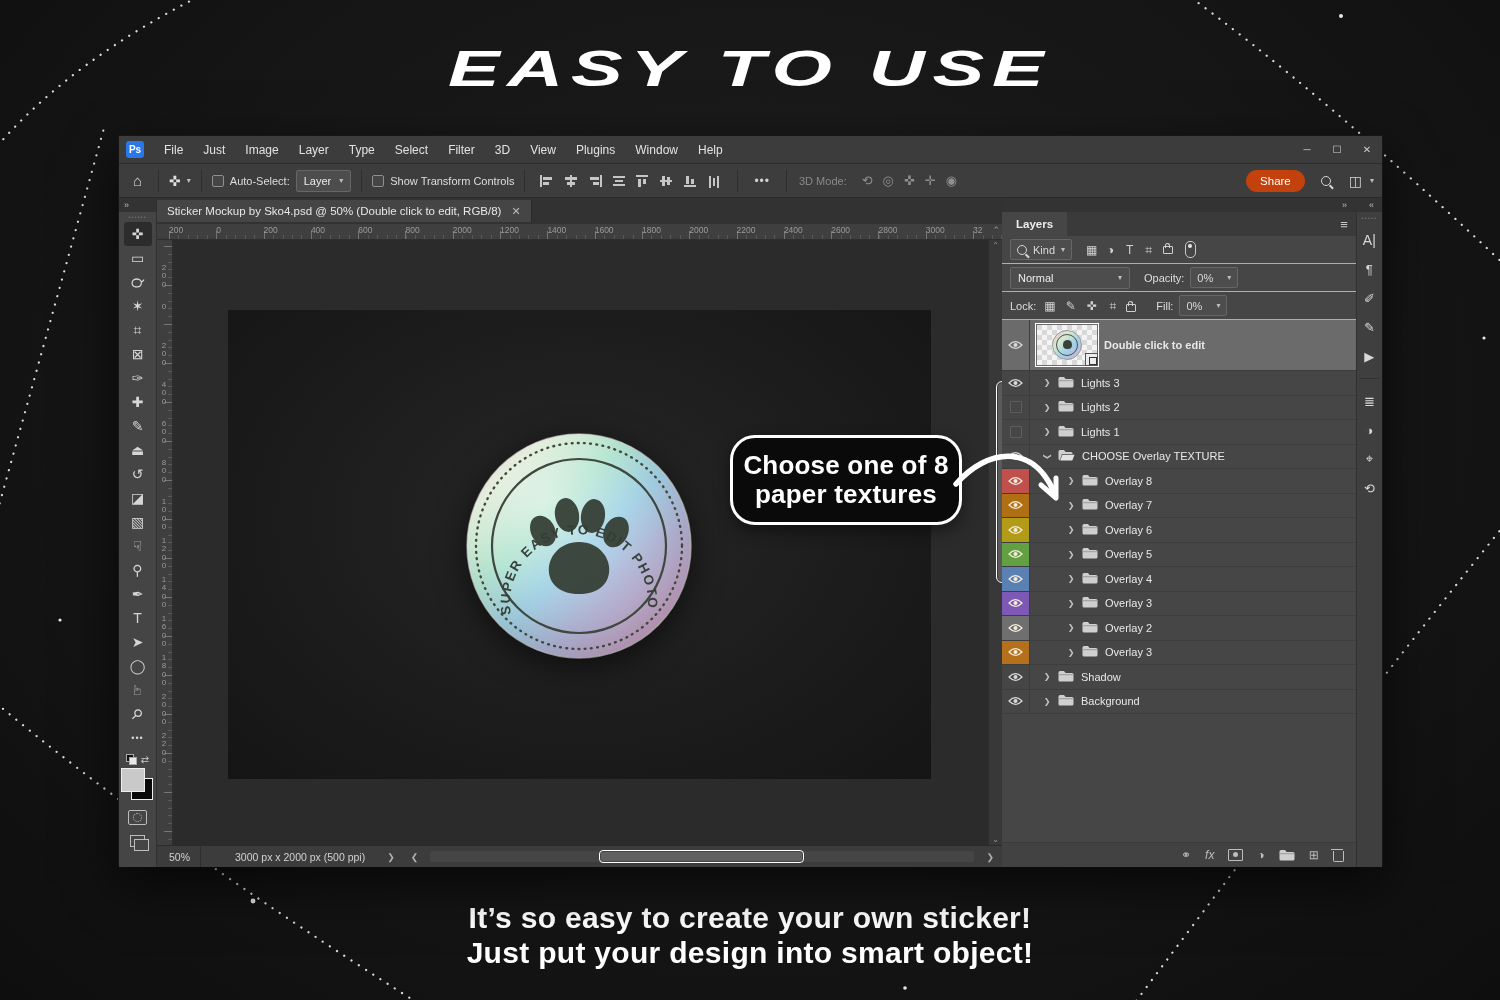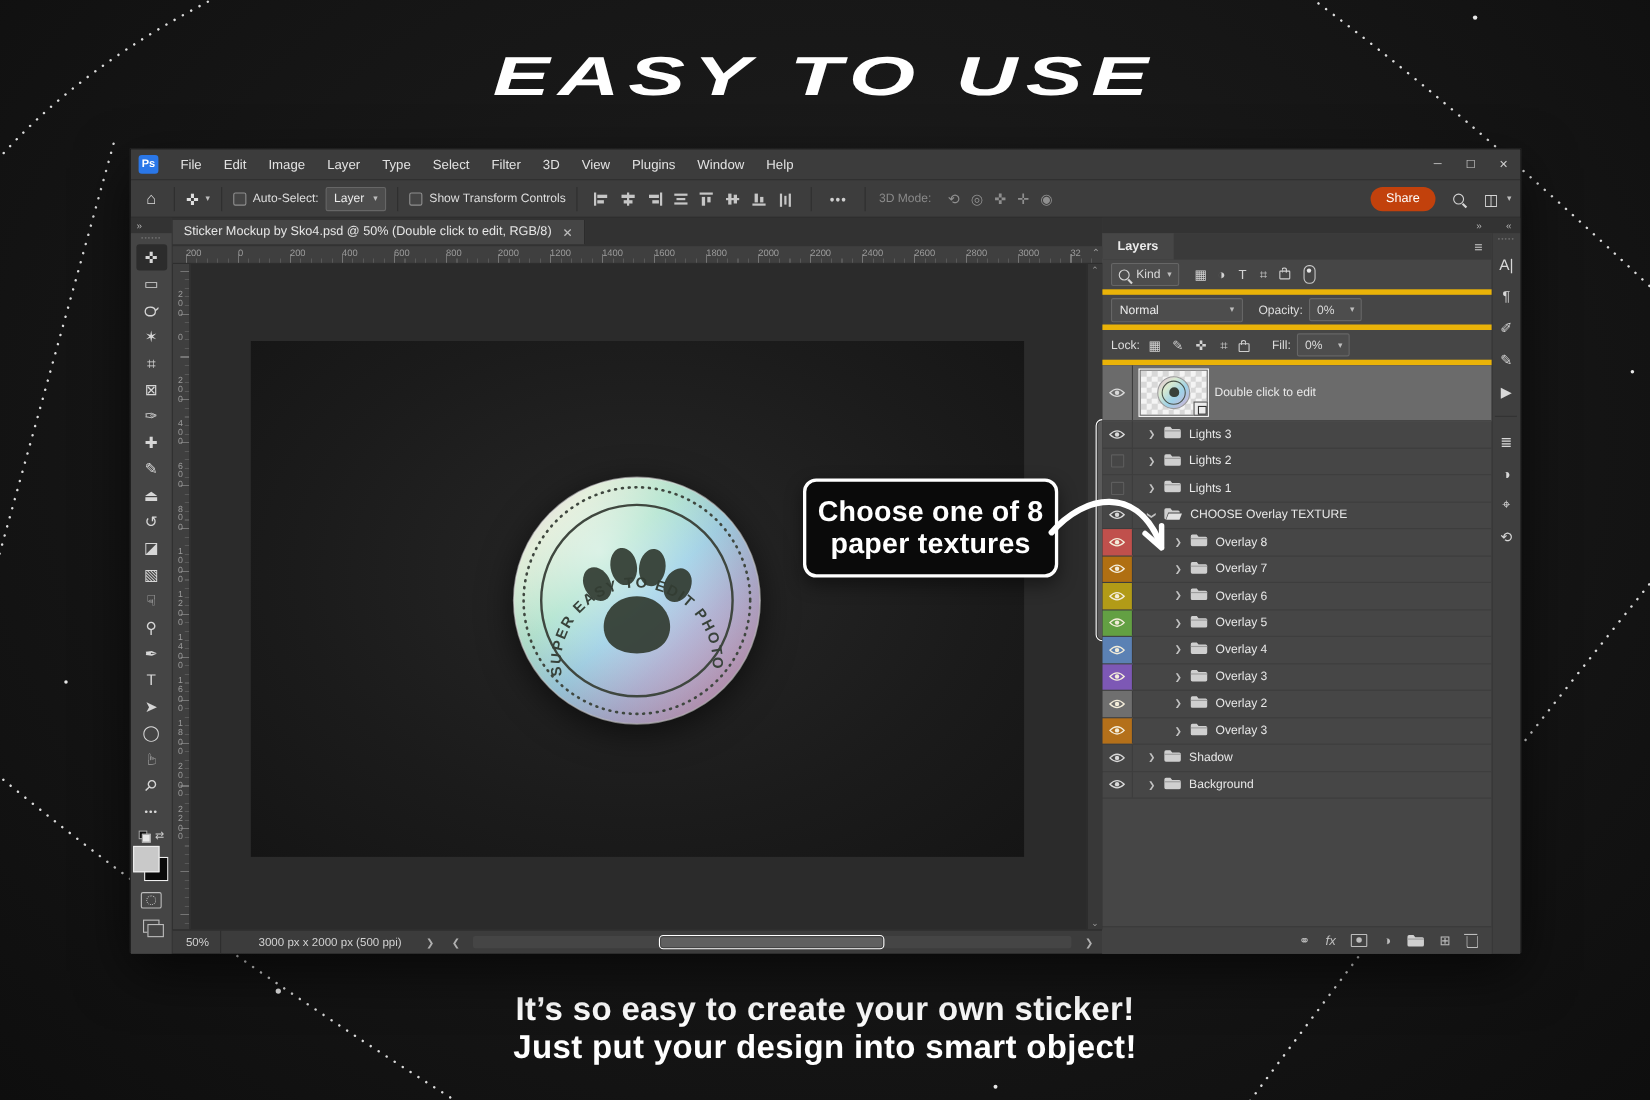--- a/index.html
+++ b/index.html
@@ -102,42 +102,42 @@
   .v-scroll .arr{position:absolute;left:0;width:13px;text-align:center;color:#9a9a9a;font-size:8px;}
   .statusbar{height:21px;background:#3c3c3c;border-top:1px solid #2b2b2b;display:flex;align-items:center;font-size:10.5px;color:#d2d2d2;}
   .zoom-box{padding:0 10px 0 12px;border-right:1px solid #2e2e2e;height:100%;display:flex;align-items:center;}
   .doc-info{padding:0 14px 0 34px;}
   .sb-chev{color:#b0b0b0;font-size:9px;padding:0 8px;}
   .h-scroll{flex:1;height:11px;background:#454545;border-radius:2px;position:relative;margin:0 4px;}
   .h-scroll .thumb{position:absolute;top:1px;height:9px;left:30%;width:37%;background:#606060;border-radius:2px;}
   
   .sticker{position:absolute;left:235px;top:120px;width:232px;height:232px;filter:drop-shadow(0 7px 16px rgba(0,0,0,.6));}
   
-  .callout{position:absolute;left:573px;top:195px;width:226px;height:84px;background:#0a0a0a;border:3.5px solid #fff;border-radius:12px;
+  .callout{position:absolute;left:573px;top:195px;width:226px;height:84px;background:#0a0a0a;border:3.5px solid #fff;border-radius:25px;
     display:flex;flex-direction:column;align-items:center;justify-content:center;z-index:2;box-shadow:0 6px 16px rgba(0,0,0,.45);}
   .callout div{color:#fff;font-size:26px;font-weight:700;line-height:1.1;letter-spacing:.2px;}
   
   .panel-region{width:380px;display:flex;flex-direction:column;background:#3e3e3e;}
   .panel-strip{height:14px;background:#333;display:flex;justify-content:flex-end;align-items:center;gap:22px;padding-right:8px;color:#bbb;font-size:9px;}
   .panel-row{flex:1;display:flex;min-height:0;}
   .layers-panel{width:392px;background:#464646;display:flex;flex-direction:column;border-right:1px solid #303030;}
   .lp-tabrow{height:24px;background:#3a3a3a;display:flex;align-items:center;}
   .lp-tab{background:#464646;height:100%;display:flex;align-items:center;padding:0 14px;font-size:11.5px;font-weight:700;color:#ececec;}
   .lp-menu{margin-left:auto;margin-right:8px;color:#c9c9c9;font-size:13px;}
-  .lp-row{height:27px;display:flex;align-items:center;gap:6px;padding:0 8px;border-bottom:5px solid #eab308;}
+  .lp-row{height:27px;display:flex;align-items:center;gap:6px;padding:0 8px;border-bottom:1px solid #eab308;}
   .kind-select{background:#4d4d4d;border:1px solid #666;border-radius:2px;height:19px;display:inline-flex;align-items:center;gap:6px;padding:0 6px;font-size:11px;}
   .lp-ic{color:#d2d2d2;font-size:12px;width:19px;text-align:center;}
   .toggle-pill{width:9px;height:15px;border:1px solid #c9c9c9;border-radius:5px;position:relative;margin-left:2px;}
   .toggle-pill::after{content:"";position:absolute;left:1.5px;top:1.5px;width:4px;height:4px;border-radius:50%;background:#e8e8e8;}
   .val-box{background:#4d4d4d;border:1px solid #666;border-radius:2px;height:19px;display:inline-flex;align-items:center;gap:8px;padding:0 6px;font-size:11px;min-width:34px;justify-content:space-between;}
   .icon-lock{width:8px;height:6px;border:1px solid #cfcfcf;border-radius:1px;position:relative;display:inline-block;margin-top:4px;}
   .icon-lock::before{content:"";position:absolute;left:1px;top:-4px;width:3px;height:4px;border:1px solid #cfcfcf;border-bottom:none;border-radius:3px 3px 0 0;}
   .layers-list{flex:1;overflow:hidden;display:flex;flex-direction:column;}
   .layer-row{display:flex;align-items:center;border-bottom:1px solid #3d3d3d;height:23.5px;flex:0 0 auto;}
-  .layer-row.selected{height:50px;background:#6b6b6b;}
+  .layer-row.selected{height:50px;background:#6b6b6b;font-weight:bold;}
   .eye-cell{width:27px;align-self:stretch;border-right:1px solid #3d3d3d;display:flex;align-items:center;justify-content:center;flex:0 0 auto;}
   .eye-hidden{width:10px;height:10px;border:1px solid #5d5d5d;border-radius:1px;}
   .l-chev{color:#c2c2c2;font-size:11px;width:10px;text-align:center;display:inline-block;}
   .l-chev.open{transform:rotate(90deg);}
   .l-name{font-size:11px;color:#e8e8e8;margin-left:7px;white-space:nowrap;}
   .thumb{width:60px;height:40px;margin-left:7px;position:relative;flex:0 0 auto;
     background:conic-gradient(#f4f4f4 0 25%, #d8d8d8 0 50%, #f4f4f4 0 75%, #d8d8d8 0);background-size:10px 10px;
     outline:1px solid #fff;outline-offset:1px;}
   .mini-sticker{position:absolute;left:15px;top:5px;width:30px;height:30px;border-radius:50%;
     background:linear-gradient(135deg,#e6b9d6 0%,#d9ead0 30%,#9fd2e8 60%,#d4aed3 100%);border:1px solid #9a9a9a;box-sizing:border-box;}
@@ -188,21 +188,21 @@
   <div>It’s so easy to create your own sticker!</div>
   <div>Just put your design into smart object!</div>
 </div>
 
 <div class="ps-window">
 
   <div class="menubar">
     <div class="ps-logo">Ps</div>
     <div class="menus" id="menus">
         <span>File</span>
-        <span>Edit</span>
+        <span>Just</span>
         <span>Image</span>
         <span>Layer</span>
         <span>Type</span>
         <span>Select</span>
         <span>Filter</span>
         <span>3D</span>
         <span>View</span>
         <span>Plugins</span>
         <span>Window</span>
         <span>Help</span>

